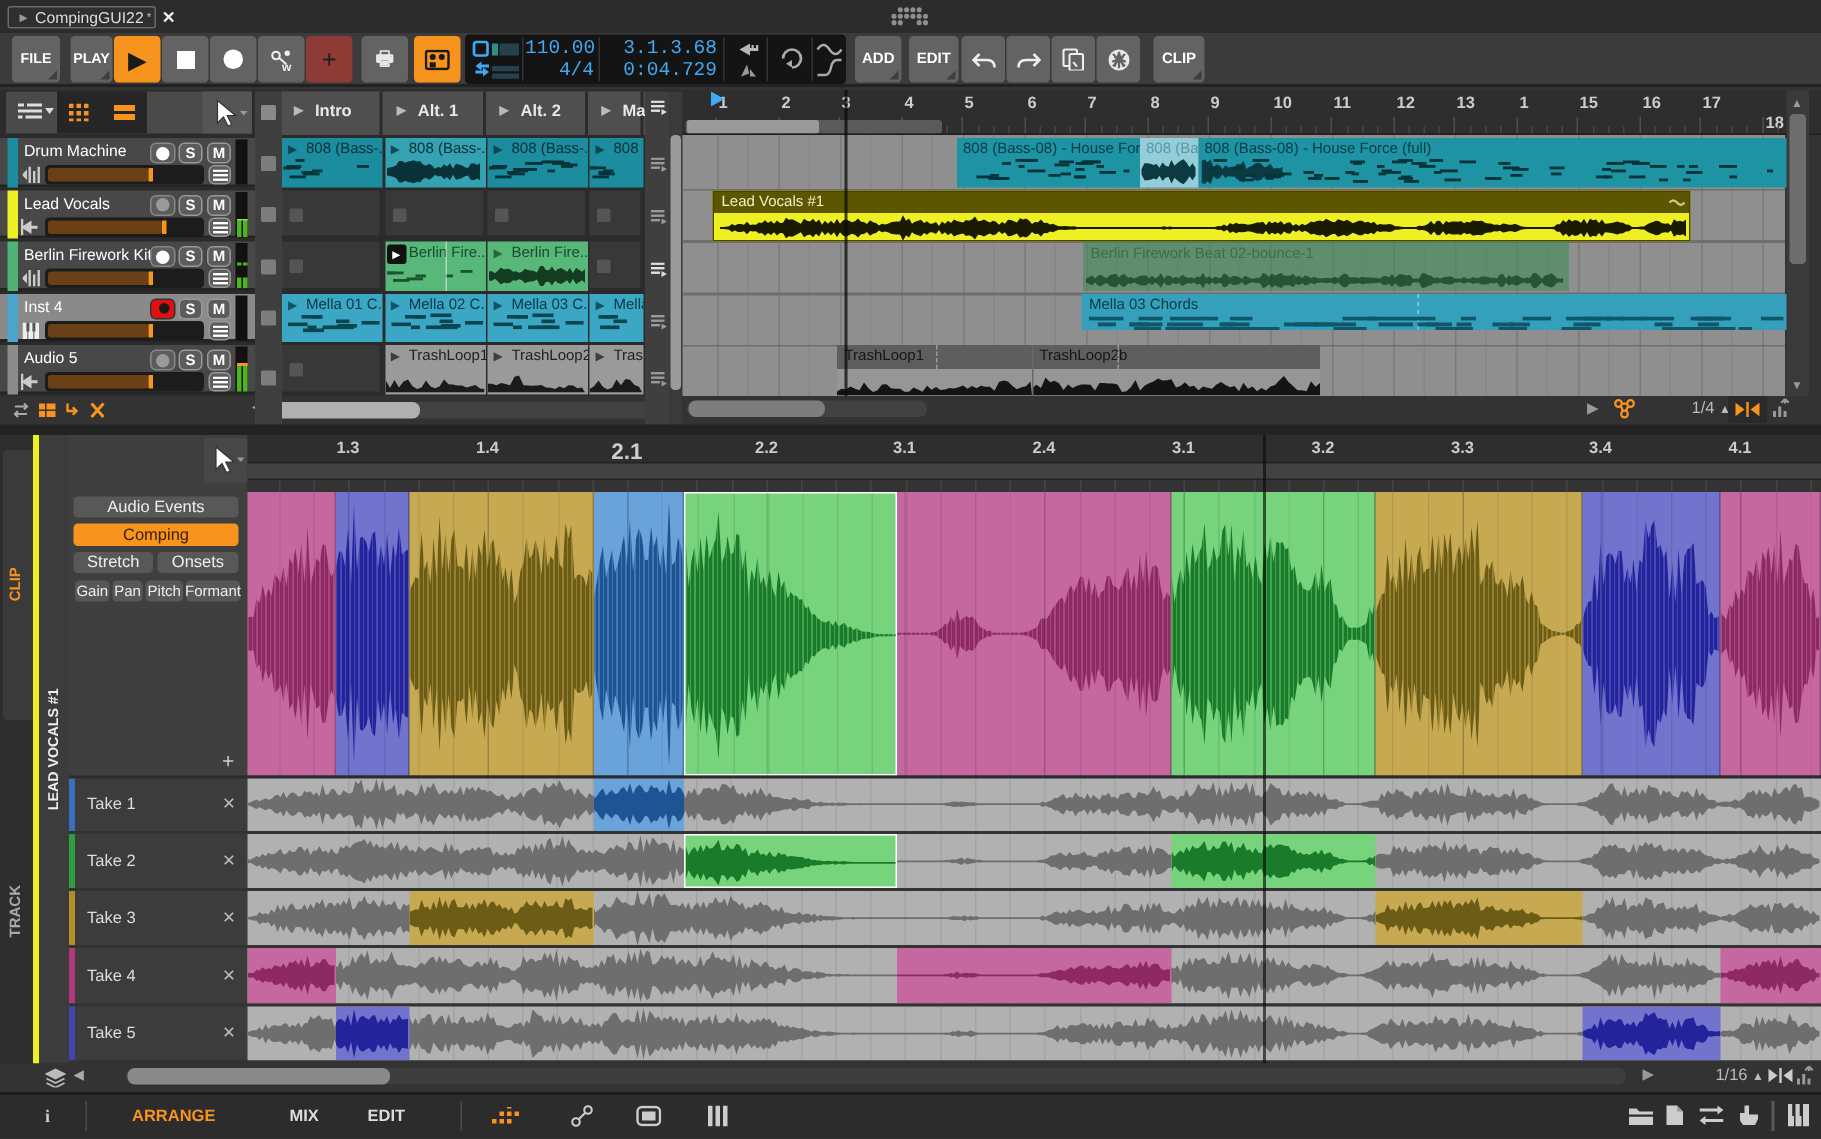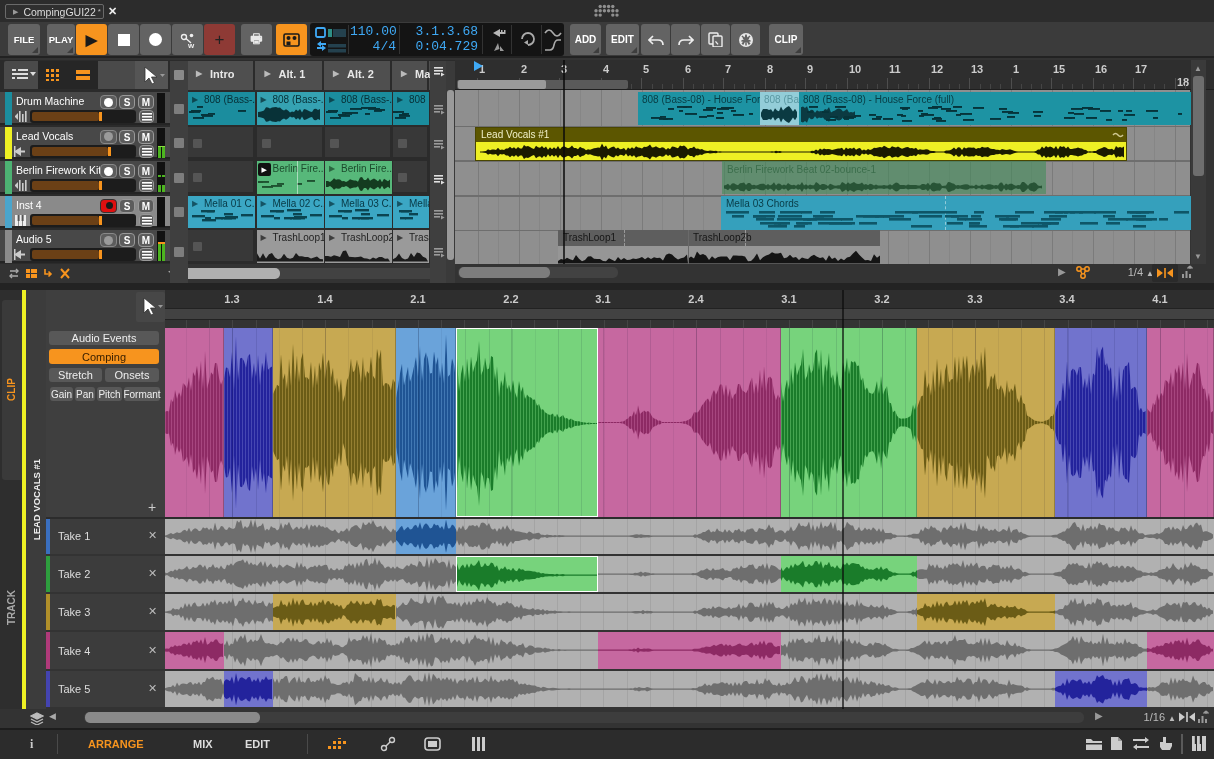--- a/index.html
+++ b/index.html
@@ -846,21 +846,21 @@
       <svg style="position:absolute;left:0;top:0;" width="652" height="34">
         <polygon points="4,23.4 6,23.4 8,23.2 10,22.9 12,21.3 14,22.3 16,21.4 18,21.4 20,21.9 22,19.8 24,22.0 26,21.6 28,21.9 30,20.4 32,20.6 34,18.8 36,20.6 38,19.3 40,21.1 42,19.0 44,20.6 46,20.5 48,17.1 50,18.5 52,18.1 54,19.0 56,20.2 58,21.1 60,17.8 62,19.2 64,19.7 66,17.9 68,20.2 70,18.4 72,21.8 74,19.2 76,21.2 78,19.2 80,21.1 82,17.9 84,21.2 86,19.0 88,18.3 90,19.2 92,20.2 94,19.5 96,17.6 98,19.9 100,20.0 102,21.3 104,18.8 106,20.1 108,20.6 110,22.3 112,21.2 114,21.7 116,21.1 118,20.2 120,19.9 122,19.6 124,19.7 126,15.5 128,19.2 130,17.6 132,21.2 134,19.9 136,19.1 138,18.5 140,20.7 142,19.5 144,21.2 146,21.0 148,20.0 150,22.6 152,19.6 154,21.1 156,19.2 158,20.7 160,18.3 162,19.4 164,19.8 166,20.4 168,18.7 170,19.1 172,18.3 174,16.4 176,19.5 178,19.2 180,18.3 182,19.5 184,20.3 186,19.2 188,19.8 190,21.8 192,20.0 194,21.2 196,18.5 198,18.7 200,19.5 202,20.3 204,17.5 206,18.3 208,17.6 210,19.0 212,21.4 214,20.0 216,20.1 218,18.4 220,20.7 222,20.5 224,21.6 226,21.1 228,22.2 230,22.8 232,22.9 234,22.6 236,22.8 238,23.0 240,22.8 242,23.4 244,23.3 246,23.4 248,23.4 250,23.4 252,23.4 254,23.4 256,23.4 258,23.4 260,23.4 262,23.4 264,23.4 266,23.4 268,23.4 270,23.4 272,23.4 274,23.4 276,23.4 278,23.4 280,23.4 282,23.4 284,23.4 286,23.4 288,23.4 290,23.4 292,23.4 294,23.4 296,23.3 298,23.4 300,22.8 302,23.3 304,23.0 306,23.4 308,23.4 310,23.4 312,23.4 314,23.4 316,23.4 318,23.4 320,23.4 322,23.4 324,23.4 326,23.4 328,23.4 330,23.4 332,23.4 334,23.4 336,22.7 338,22.9 340,21.6 342,22.8 344,20.6 346,21.7 348,20.5 350,21.3 352,21.1 354,21.3 356,21.9 358,21.5 360,21.0 362,20.4 364,20.4 366,19.8 368,22.2 370,19.5 372,20.9 374,19.9 376,20.8 378,19.4 380,21.7 382,20.5 384,20.1 386,22.5 388,21.4 390,22.6 392,21.1 394,22.1 396,21.2 398,19.7 400,20.1 402,19.4 404,19.0 406,19.6 408,17.8 410,18.8 412,19.9 414,20.2 416,18.2 418,18.9 420,19.5 422,18.5 424,19.7 426,20.8 428,20.0 430,19.2 432,19.1 434,20.3 436,19.9 438,20.8 440,19.8 442,22.0 444,21.3 446,21.7 448,21.7 450,21.3 452,21.6 454,22.8 456,22.9 458,23.1 460,23.4 462,23.4 464,23.4 466,23.4 468,23.4 470,22.5 472,22.6 474,22.3 476,21.3 478,19.4 480,21.6 482,19.2 484,19.4 486,21.9 488,19.3 490,20.4 492,19.6 494,19.6 496,19.8 498,19.4 500,20.9 502,19.9 504,20.3 506,18.8 508,19.4 510,19.4 512,19.1 514,20.5 516,21.0 518,21.0 520,21.8 522,21.7 524,22.2 526,21.0 528,21.4 530,21.9 532,21.8 534,21.2 536,22.0 538,22.8 540,23.2 542,23.4 544,23.4 546,23.4 548,23.4 550,23.4 552,23.4 554,23.4 556,23.4 558,23.4 560,23.1 562,21.5 564,21.5 566,18.6 568,20.4 570,18.0 572,19.6 574,18.6 576,19.2 578,20.7 580,17.9 582,21.4 584,17.9 586,18.9 588,18.3 590,20.6 592,18.4 594,21.1 596,21.0 598,20.6 600,20.3 602,19.6 604,20.3 606,20.5 608,21.7 610,21.9 612,23.4 614,23.3 616,23.4 618,23.0 620,23.0 622,21.6 624,20.7 626,20.0 628,19.1 630,19.5 632,20.9 634,21.2 636,20.8 638,22.3 640,18.1 642,19.7 644,19.1 646,19.8 648,18.4 648,29.6 646,28.2 644,28.9 642,28.3 640,29.9 638,25.7 636,27.2 634,26.8 632,27.1 630,28.5 628,28.9 626,28.0 624,27.3 622,26.4 620,25.0 618,25.0 616,24.6 614,24.7 612,24.6 610,26.1 608,26.3 606,27.5 604,27.7 602,28.4 600,27.7 598,27.4 596,27.0 594,26.9 592,29.6 590,27.4 588,29.7 586,29.1 584,30.1 582,26.6 580,30.1 578,27.3 576,28.8 574,29.4 572,28.4 570,30.0 568,27.6 566,29.4 564,26.5 562,26.5 560,24.9 558,24.6 556,24.6 554,24.6 552,24.6 550,24.6 548,24.6 546,24.6 544,24.6 542,24.6 540,24.8 538,25.2 536,26.0 534,26.8 532,26.2 530,26.1 528,26.6 526,27.0 524,25.8 522,26.3 520,26.2 518,27.0 516,27.0 514,27.5 512,28.9 510,28.6 508,28.6 506,29.2 504,27.7 502,28.1 500,27.1 498,28.6 496,28.2 494,28.4 492,28.4 490,27.6 488,28.7 486,26.1 484,28.6 482,28.8 480,26.4 478,28.6 476,26.7 474,25.7 472,25.4 470,25.5 468,24.6 466,24.6 464,24.6 462,24.6 460,24.6 458,24.9 456,25.1 454,25.2 452,26.4 450,26.7 448,26.3 446,26.3 444,26.7 442,26.0 440,28.2 438,27.2 436,28.1 434,27.7 432,28.9 430,28.8 428,28.0 426,27.2 424,28.3 422,29.5 420,28.5 418,29.1 416,29.8 414,27.8 412,28.1 410,29.2 408,30.2 406,28.4 404,29.0 402,28.6 400,27.9 398,28.3 396,26.8 394,25.9 392,26.9 390,25.4 388,26.6 386,25.5 384,27.9 382,27.5 380,26.3 378,28.6 376,27.2 374,28.1 372,27.1 370,28.5 368,25.8 366,28.2 364,27.6 362,27.6 360,27.0 358,26.5 356,26.1 354,26.7 352,26.9 350,26.7 348,27.5 346,26.3 344,27.4 342,25.2 340,26.4 338,25.1 336,25.3 334,24.6 332,24.6 330,24.6 328,24.6 326,24.6 324,24.6 322,24.6 320,24.6 318,24.6 316,24.6 314,24.6 312,24.6 310,24.6 308,24.6 306,24.6 304,25.0 302,24.7 300,25.2 298,24.6 296,24.7 294,24.6 292,24.6 290,24.6 288,24.6 286,24.6 284,24.6 282,24.6 280,24.6 278,24.6 276,24.6 274,24.6 272,24.6 270,24.6 268,24.6 266,24.6 264,24.6 262,24.6 260,24.6 258,24.6 256,24.6 254,24.6 252,24.6 250,24.6 248,24.6 246,24.6 244,24.7 242,24.6 240,25.2 238,25.0 236,25.2 234,25.4 232,25.1 230,25.2 228,25.8 226,26.9 224,26.4 222,27.5 220,27.3 218,29.6 216,27.9 214,28.0 212,26.6 210,29.0 208,30.4 206,29.7 204,30.5 202,27.7 200,28.5 198,29.3 196,29.5 194,26.8 192,28.0 190,26.2 188,28.2 186,28.8 184,27.7 182,28.5 180,29.7 178,28.8 176,28.5 174,31.6 172,29.7 170,28.9 168,29.3 166,27.6 164,28.2 162,28.6 160,29.7 158,27.3 156,28.8 154,26.9 152,28.4 150,25.4 148,28.0 146,27.0 144,26.8 142,28.5 140,27.3 138,29.5 136,28.9 134,28.1 132,26.8 130,30.4 128,28.8 126,32.5 124,28.3 122,28.4 120,28.1 118,27.8 116,26.9 114,26.3 112,26.8 110,25.7 108,27.4 106,27.9 104,29.2 102,26.7 100,28.0 98,28.1 96,30.4 94,28.5 92,27.8 90,28.8 88,29.7 86,29.0 84,26.8 82,30.1 80,26.9 78,28.8 76,26.8 74,28.8 72,26.2 70,29.6 68,27.8 66,30.1 64,28.3 62,28.8 60,30.2 58,26.9 56,27.8 54,29.0 52,29.9 50,29.5 48,30.9 46,27.5 44,27.4 42,29.0 40,26.9 38,28.7 36,27.4 34,29.2 32,27.4 30,27.6 28,26.1 26,26.4 24,26.0 22,28.2 20,26.1 18,26.6 16,26.6 14,25.7 12,26.7 10,25.1 8,24.8 6,24.6 4,24.6" fill="#1a1a00"></polygon>
       </svg>
     </div>
 <div class="abs" style="left:722px;top:161px;width:324px;height:33px;background:rgba(60,140,85,.55);overflow:hidden;">
       <span style="position:absolute;left:5px;top:3px;font-size:10px;color:#3c6e4c;">Berlin Firework Beat 02-bounce-1</span>
       <svg style="left:2px;top:20px;" width="320" height="12">
         <polygon points="0,4.6 2,3.9 4,2.7 6,4.7 8,2.6 10,2.2 12,3.6 14,4.3 16,2.3 18,1.9 20,1.5 22,4.0 24,2.0 26,1.9 28,4.2 30,3.7 32,4.6 34,3.9 36,2.9 38,2.7 40,2.7 42,4.5 44,2.9 46,4.6 48,3.5 50,1.2 52,4.6 54,2.6 56,2.8 58,4.4 60,3.5 62,4.5 64,2.1 66,3.4 68,4.3 70,3.8 72,4.7 74,3.3 76,3.9 78,0.9 80,4.5 82,3.2 84,4.8 86,3.5 88,4.2 90,4.3 92,1.1 94,2.3 96,4.2 98,3.0 100,3.0 102,3.7 104,4.9 106,2.8 108,3.6 110,4.6 112,4.7 114,4.2 116,4.2 118,0.9 120,1.9 122,3.5 124,1.2 126,2.9 128,1.9 130,1.0 132,2.6 134,2.9 136,2.8 138,1.5 140,3.7 142,2.9 144,4.3 146,2.7 148,3.2 150,4.5 152,3.5 154,4.4 156,4.6 158,4.5 160,4.1 162,4.5 164,4.5 166,3.3 168,4.6 170,2.8 172,1.4 174,1.9 176,4.0 178,3.9 180,3.9 182,4.4 184,3.5 186,3.9 188,4.0 190,4.0 192,4.1 194,4.4 196,4.6 198,3.1 200,3.0 202,3.8 204,1.7 206,4.4 208,2.1 210,1.6 212,2.3 214,2.6 216,2.2 218,4.9 220,4.7 222,4.6 224,1.0 226,1.3 228,2.3 230,2.8 232,4.4 234,3.9 236,4.6 238,4.0 240,3.5 242,3.3 244,3.5 246,4.8 248,4.6 250,4.9 252,3.6 254,4.8 256,4.7 258,3.6 260,4.4 262,4.1 264,3.2 266,3.3 268,3.7 270,4.4 272,4.0 274,4.6 276,1.8 278,1.6 280,4.7 282,2.5 284,3.8 286,2.7 288,2.8 290,4.0 292,4.7 294,4.0 296,4.3 298,1.1 300,1.0 302,2.8 304,4.8 306,2.6 308,2.1 310,1.2 312,2.3 314,4.5 316,4.9 318,4.5 318,7.5 316,7.1 314,7.5 312,9.7 310,10.8 308,9.9 306,9.4 304,7.2 302,9.2 300,11.0 298,10.9 296,7.7 294,8.0 292,7.3 290,8.0 288,9.2 286,9.3 284,8.2 282,9.5 280,7.3 278,10.4 276,10.2 274,7.4 272,8.0 270,7.6 268,8.3 266,8.7 264,8.8 262,7.9 260,7.6 258,8.4 256,7.3 254,7.2 252,8.4 250,7.1 248,7.4 246,7.2 244,8.5 242,8.7 240,8.5 238,8.0 236,7.4 234,8.1 232,7.6 230,9.2 228,9.7 226,10.7 224,11.0 222,7.4 220,7.3 218,7.1 216,9.8 214,9.4 212,9.7 210,10.4 208,9.9 206,7.6 204,10.3 202,8.2 200,9.0 198,8.9 196,7.4 194,7.6 192,7.9 190,8.0 188,8.0 186,8.1 184,8.5 182,7.6 180,8.1 178,8.1 176,8.0 174,10.1 172,10.6 170,9.2 168,7.4 166,8.7 164,7.5 162,7.5 160,7.9 158,7.5 156,7.4 154,7.6 152,8.5 150,7.5 148,8.8 146,9.3 144,7.7 142,9.1 140,8.3 138,10.5 136,9.2 134,9.1 132,9.4 130,11.0 128,10.1 126,9.1 124,10.8 122,8.5 120,10.1 118,11.1 116,7.8 114,7.8 112,7.3 110,7.4 108,8.4 106,9.2 104,7.1 102,8.3 100,9.0 98,9.0 96,7.8 94,9.7 92,10.9 90,7.7 88,7.8 86,8.5 84,7.2 82,8.8 80,7.5 78,11.1 76,8.1 74,8.7 72,7.3 70,8.2 68,7.7 66,8.6 64,9.9 62,7.5 60,8.5 58,7.6 56,9.2 54,9.4 52,7.4 50,10.8 48,8.5 46,7.4 44,9.1 42,7.5 40,9.3 38,9.3 36,9.1 34,8.1 32,7.4 30,8.3 28,7.8 26,10.1 24,10.0 22,8.0 20,10.5 18,10.1 16,9.7 14,7.7 12,8.4 10,9.8 8,9.4 6,7.3 4,9.3 2,8.1 0,7.4" fill="rgba(15,60,30,.7)"></polygon>
       </svg>
     </div>
-<div class="abs" style="left:721px;top:195.5px;width:471px;height:34px;background:#35a0bc;overflow:hidden;">
+<div class="abs" style="left:721px;top:195.5px;width:471px;height:24px;background:#35a0bc;overflow:hidden;">
       <span style="position:absolute;left:5px;top:2px;font-size:10px;color:#093b46;">Mella 03 Chords</span>
       <span style="position:absolute;left:224px;top:0;width:1px;height:34px;border-left:1px dashed rgba(255,255,255,.45);"></span>
       <svg style="position:absolute;left:0;top:15px;" width="471" height="19">
         <rect x="438" y="7" width="9" height="2.6" fill="#0e5668"></rect>
         <rect x="92" y="4" width="11" height="2.6" fill="#0e5668"></rect>
         <rect x="359" y="11" width="18" height="2.6" fill="#0e5668"></rect>
         <rect x="248" y="11" width="10" height="2.6" fill="#0e5668"></rect>
         <rect x="39" y="11" width="21" height="2.6" fill="#0e5668"></rect>
         <rect x="280" y="7" width="17" height="2.6" fill="#0e5668"></rect>
         <rect x="57" y="11" width="9" height="2.6" fill="#0e5668"></rect>
@@ -1014,21 +1014,21 @@
     <div class="btn" style="left:124px;top:387px;width:36px;height:14px;background:#585858;font-weight:normal;font-size:10px;color:#eee;">Formant</div>
 <div class="abs" style="left:148px;top:499px;color:#ccc;font-size:14px;">+</div>
 <div class="abs" style="left:136px;top:292px;width:29px;height:30px;background:#474747;border-radius:2px;"></div>
     <svg style="left:142px;top:297px;" width="22" height="20">
       <path d="M2 1 L2 16 L6 12 L9 18 L11.5 17 L8.5 11 L14 11 Z" fill="#fff" stroke="#333" stroke-width="0.8"></path>
       <path d="M16 8 l5 0 -2.5 3 z" fill="#999"></path>
     </svg>
 <div class="abs" style="left:165px;top:290px;width:1049px;height:18px;background:#2e2e2e;overflow:hidden;">
       <span style="position:absolute;left:53px;top:3px;width:28px;text-align:center;font-size:11px;font-weight:bold;color:#ccc;">1.3</span>
       <span style="position:absolute;left:146px;top:3px;width:28px;text-align:center;font-size:11px;font-weight:bold;color:#ccc;">1.4</span>
-      <span style="position:absolute;left:239px;top:3px;width:28px;text-align:center;font-size:11px;font-weight:bold;color:#ccc;">2.1</span>
+      <span style="position:absolute;left:239px;top:3px;width:28px;text-align:center;font-size:15px;font-weight:bold;color:#ccc;">2.1</span>
       <span style="position:absolute;left:332px;top:3px;width:28px;text-align:center;font-size:11px;font-weight:bold;color:#ccc;">2.2</span>
       <span style="position:absolute;left:424px;top:3px;width:28px;text-align:center;font-size:11px;font-weight:bold;color:#ccc;">3.1</span>
       <span style="position:absolute;left:517px;top:3px;width:28px;text-align:center;font-size:11px;font-weight:bold;color:#ccc;">2.4</span>
       <span style="position:absolute;left:610px;top:3px;width:28px;text-align:center;font-size:11px;font-weight:bold;color:#ccc;">3.1</span>
       <span style="position:absolute;left:703px;top:3px;width:28px;text-align:center;font-size:11px;font-weight:bold;color:#ccc;">3.2</span>
       <span style="position:absolute;left:796px;top:3px;width:28px;text-align:center;font-size:11px;font-weight:bold;color:#ccc;">3.3</span>
       <span style="position:absolute;left:888px;top:3px;width:28px;text-align:center;font-size:11px;font-weight:bold;color:#ccc;">3.4</span>
       <span style="position:absolute;left:981px;top:3px;width:28px;text-align:center;font-size:11px;font-weight:bold;color:#ccc;">4.1</span>
     </div>
 <div class="abs" style="left:165px;top:308px;width:1049px;height:12px;background:#424242;border-top:1px solid #222;border-bottom:1px solid #222;"></div>

